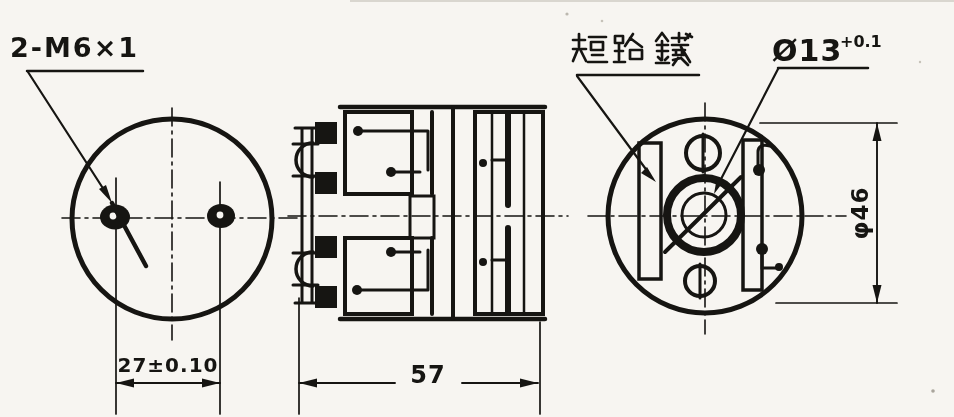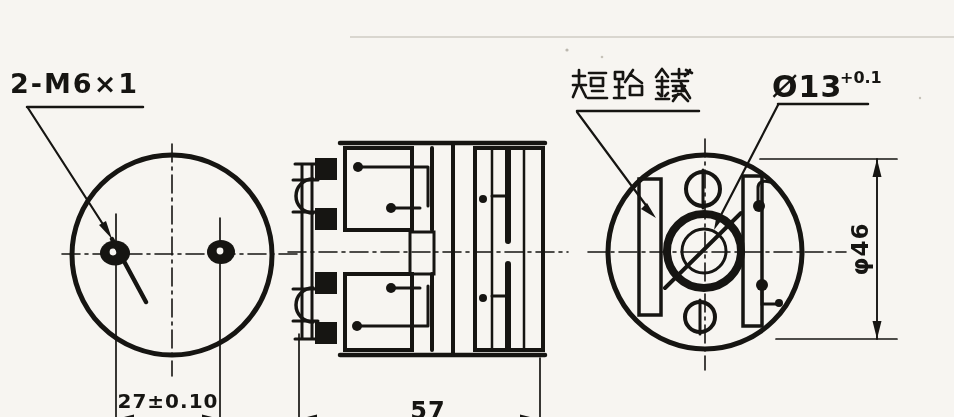--- a/index.html
+++ b/index.html
@@ -1,21 +1,21 @@
 <!DOCTYPE html>
 <html><head>
 <meta charset="utf-8">
 <style>
   html,body{margin:0;padding:0;}
   body{
     width:954px;height:417px;overflow:hidden;
     background:#f7f5f1;
     font-family:"DejaVu Sans","Liberation Sans",sans-serif;
   }
-  .sheet{position:relative;width:954px;height:344px;margin-top:36px;}
+  .sheet{position:relative;width:954px;height:344px;}
   svg{display:block;}
   text{fill:#161512;}
   .dim-text{font-weight:bold;letter-spacing:1px;}
 </style>
 </head>
 <body>
 
 <div class="sheet">
 <svg width="954" height="417" viewBox="0 0 954 417" xmlns="http://www.w3.org/2000/svg">
 

